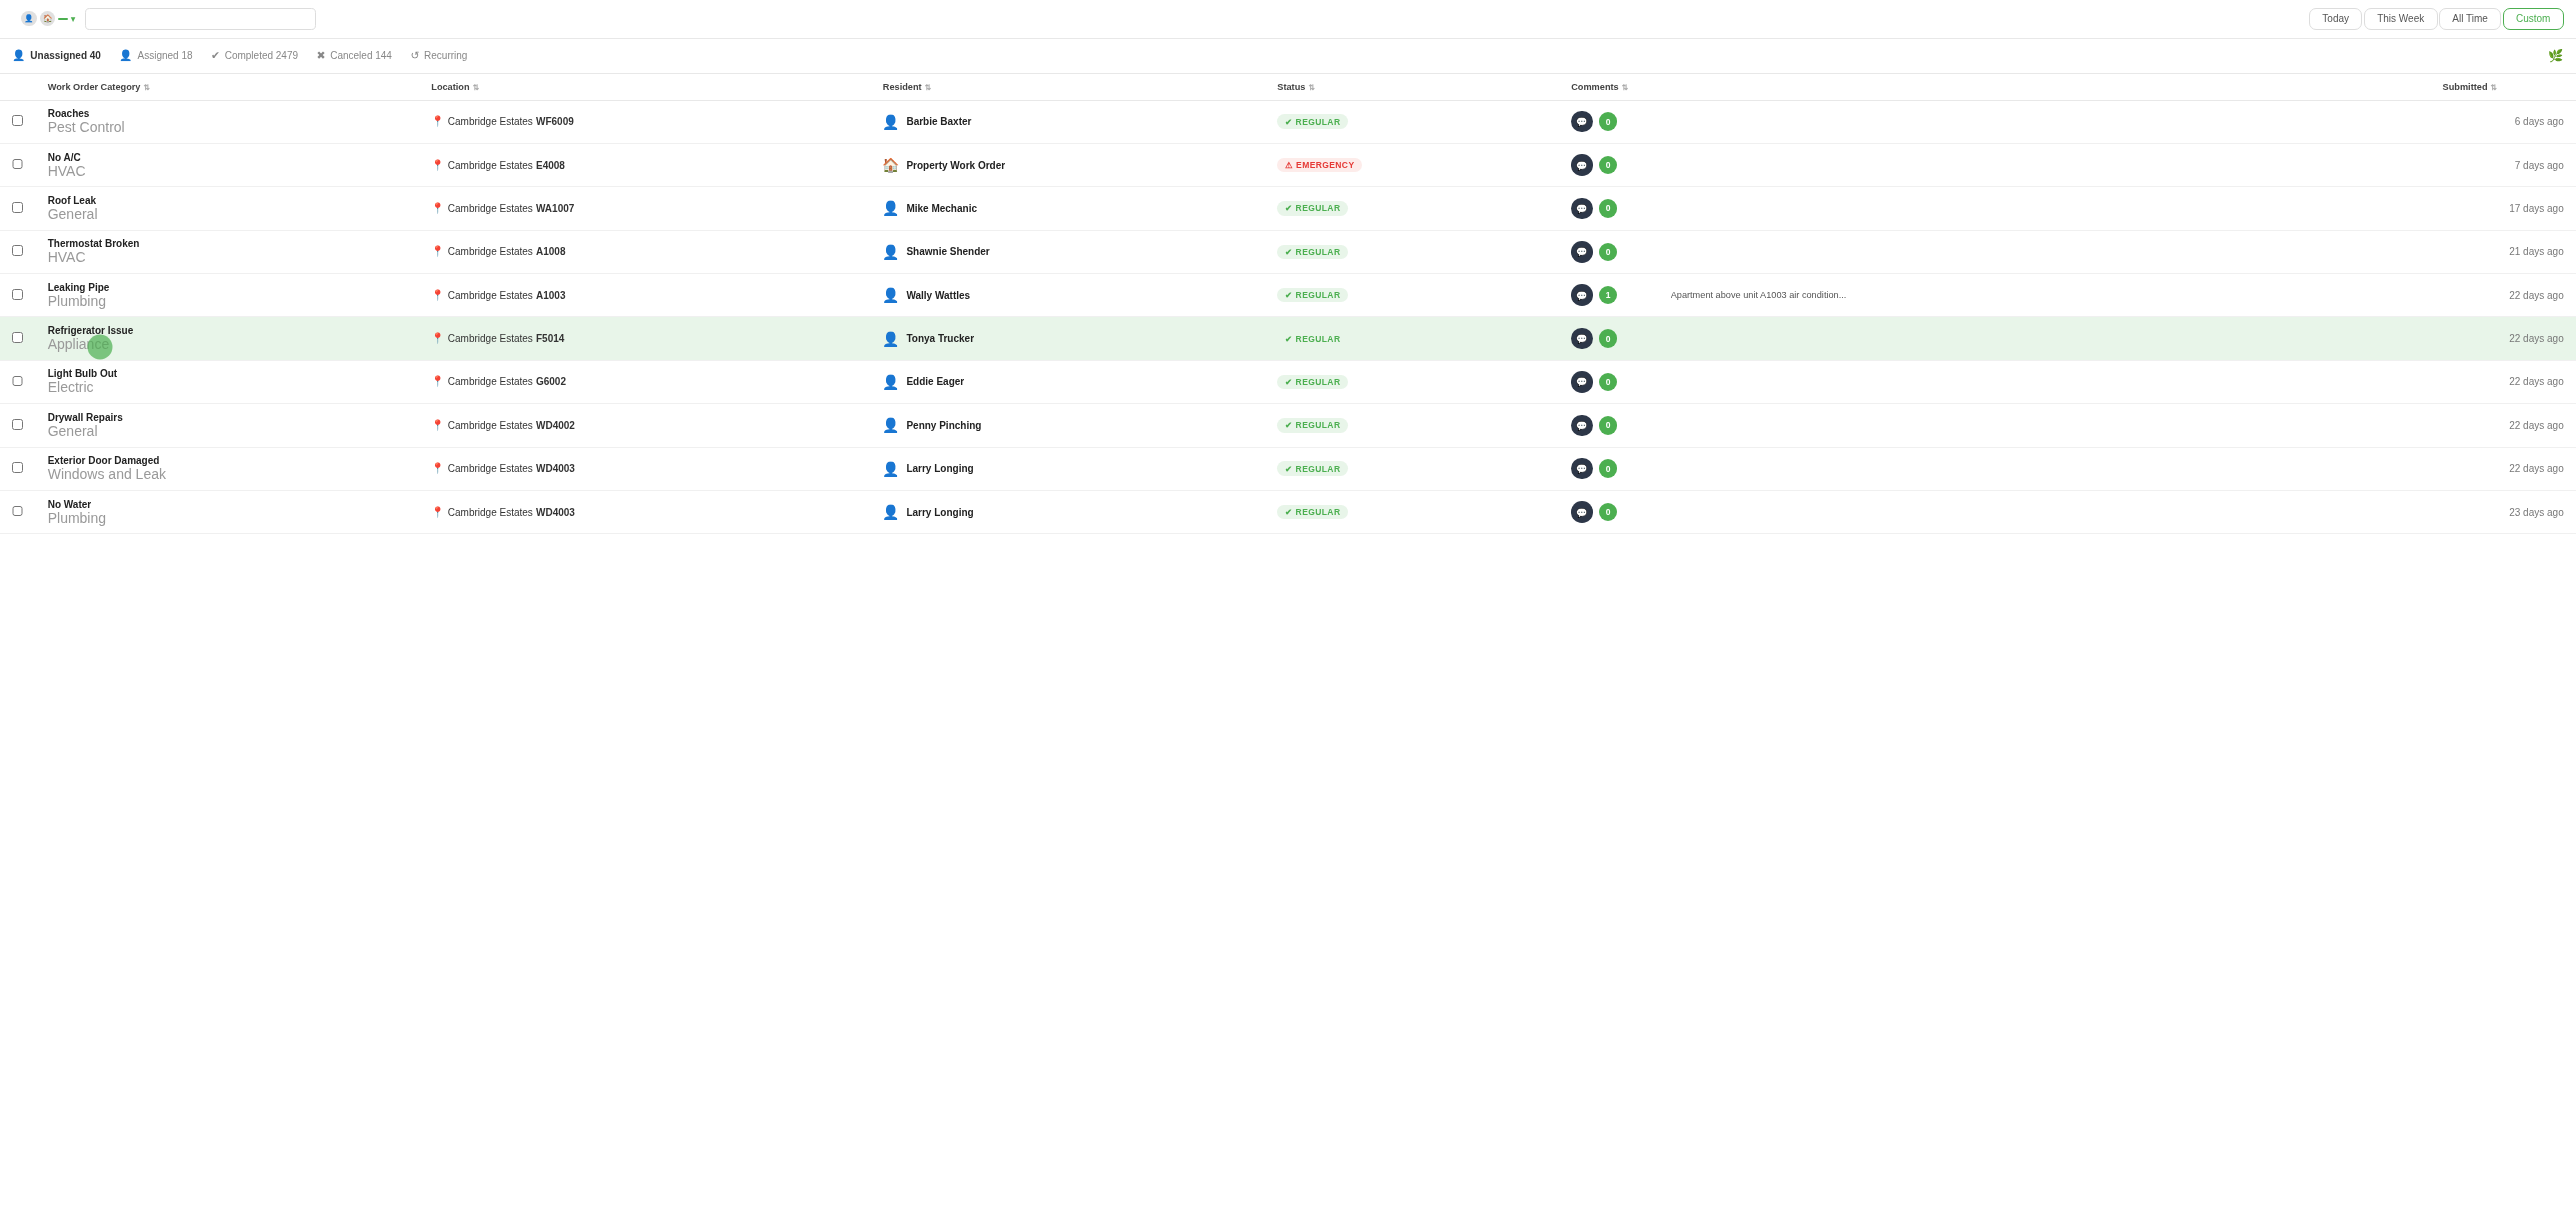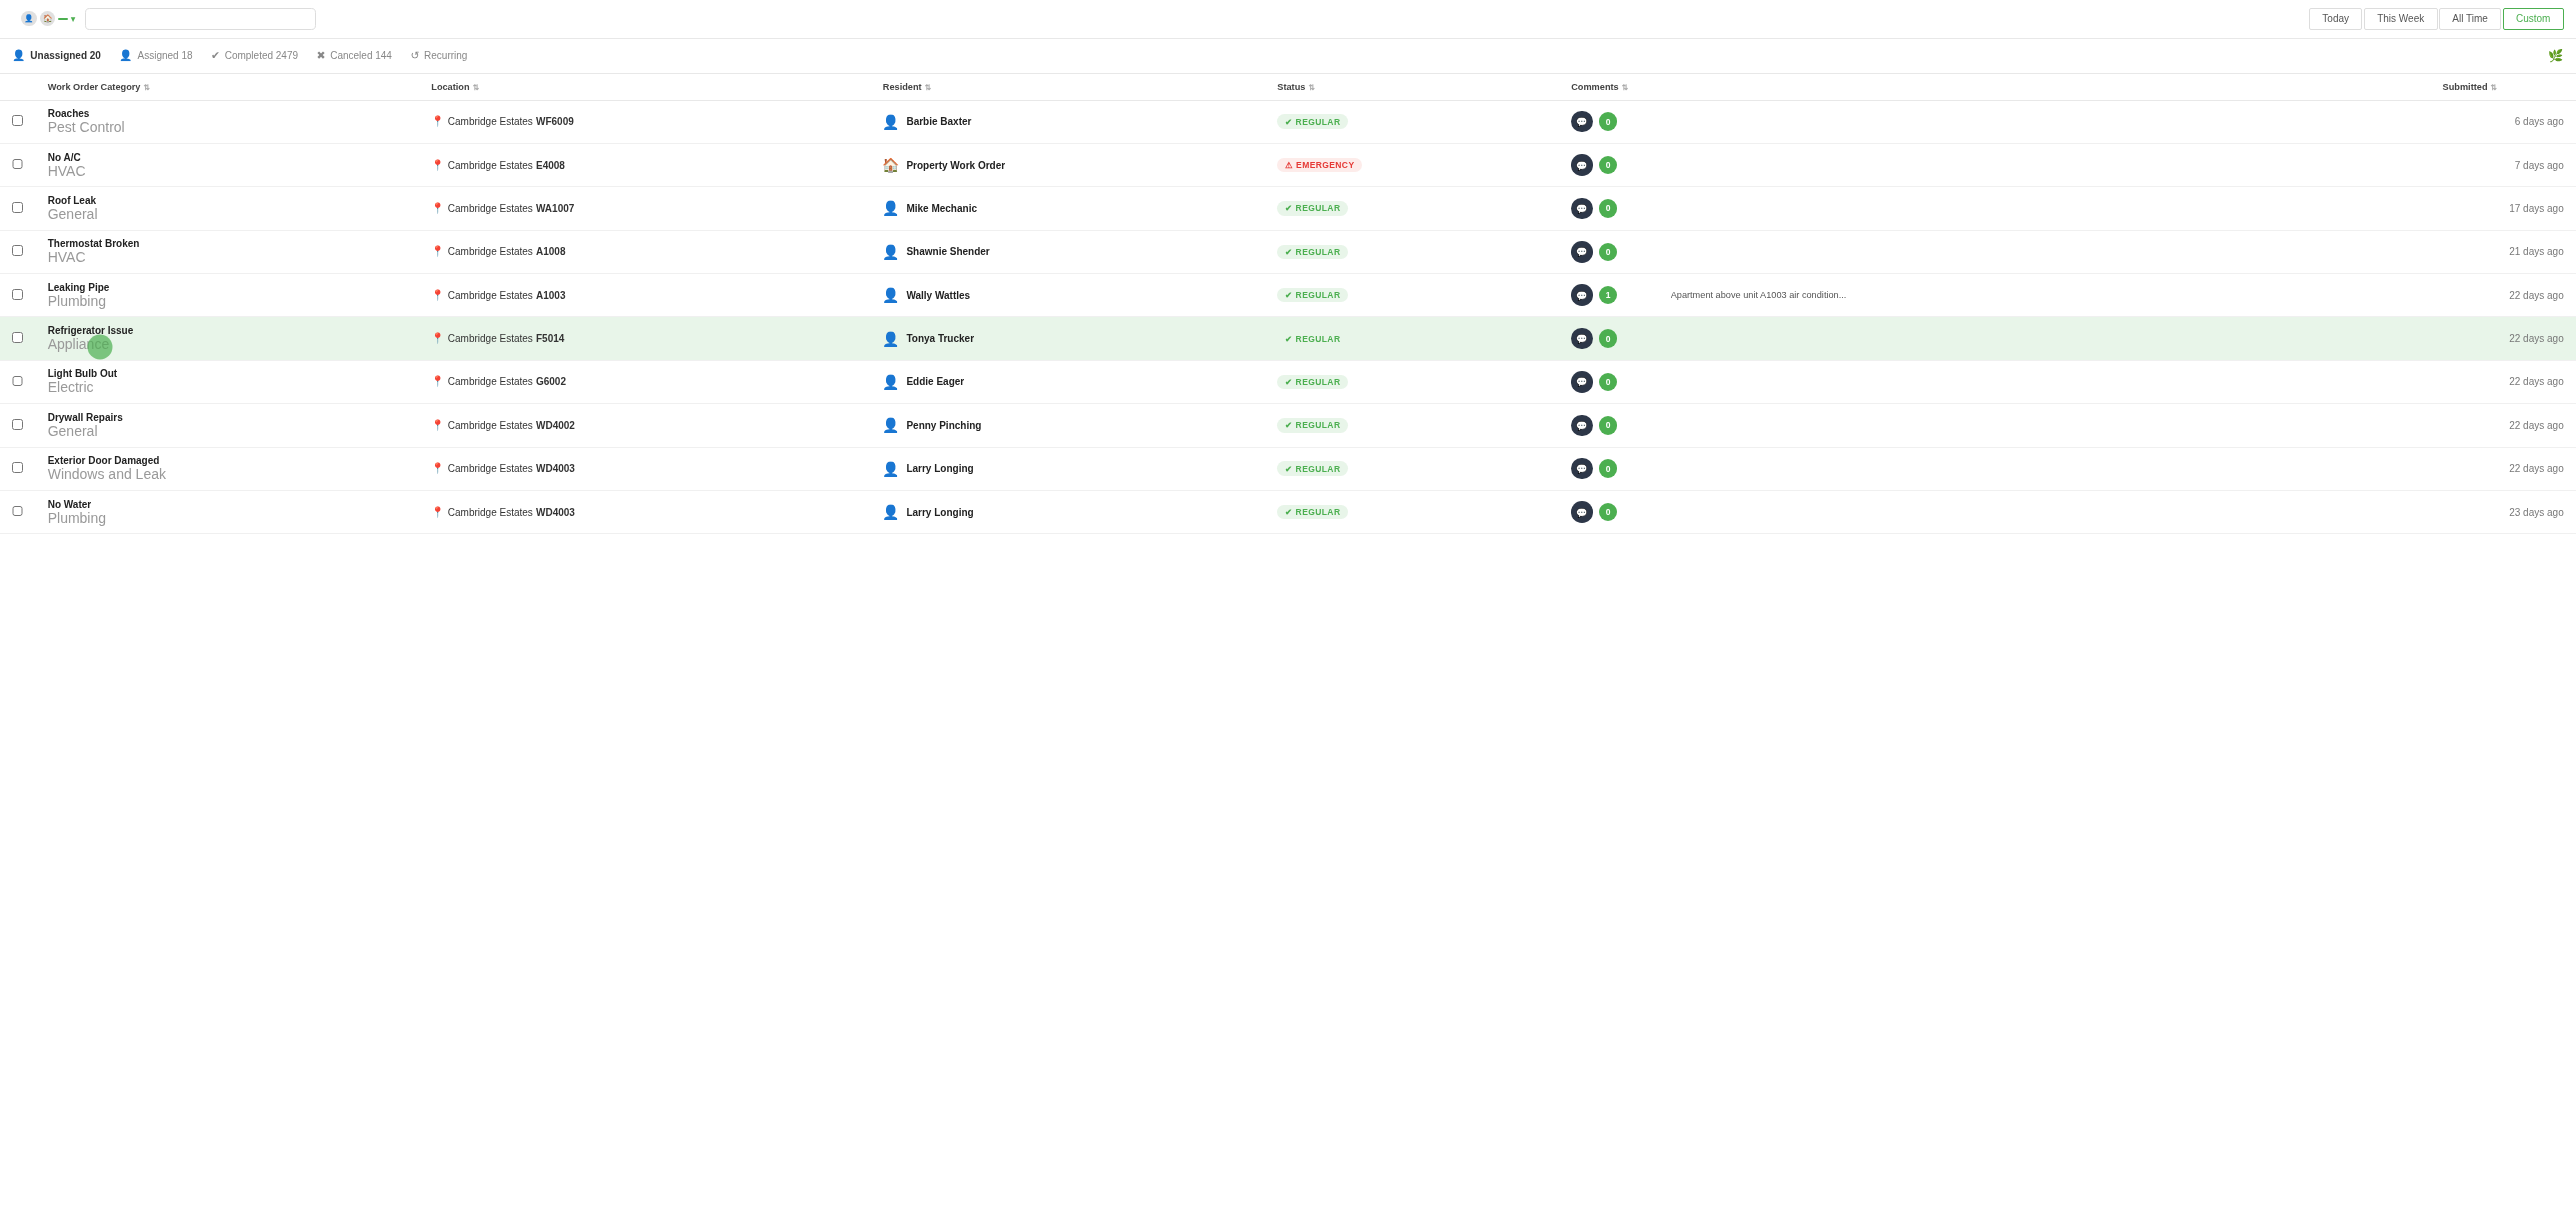--- a/index.html
+++ b/index.html
@@ -61,21 +61,21 @@
     .search-label { font-size: 10px; color: #555; white-space: nowrap; }
     .time-filters {
       display: flex;
       gap: 1.5px;
       margin-left: auto;
     }
     .time-btn {
       padding: 4.6px 12.3px;
       border: 0.8px solid #ddd;
       background: #fff;
-      border-radius: 2px;
+      border-radius: 7px;
       cursor: pointer;
       font-size: 10px;
       color: #555;
     }
     .time-btn.active {
       color: #4caf50;
       border-color: #4caf50;
     }
 
     
@@ -221,21 +221,21 @@
       <button class="time-btn">Today</button>
       <button class="time-btn">This Week</button>
       <button class="time-btn">All Time</button>
       <button class="time-btn active">Custom</button>
     </div>
 </div>
 
 <div class="status-tabs" id="status-tabs">
   <div class="status-tab active">
       <span class="tab-icon">👤</span>
-      <span>Unassigned 20</span>
+      <span>Unassigned 40</span>
     </div>
     <div class="status-tab">
       <span class="tab-icon">👤</span>
       <span>Assigned 18</span>
     </div>
     <div class="status-tab">
       <span class="tab-icon">✔</span>
       <span>Completed 2479</span>
     </div>
     <div class="status-tab">

